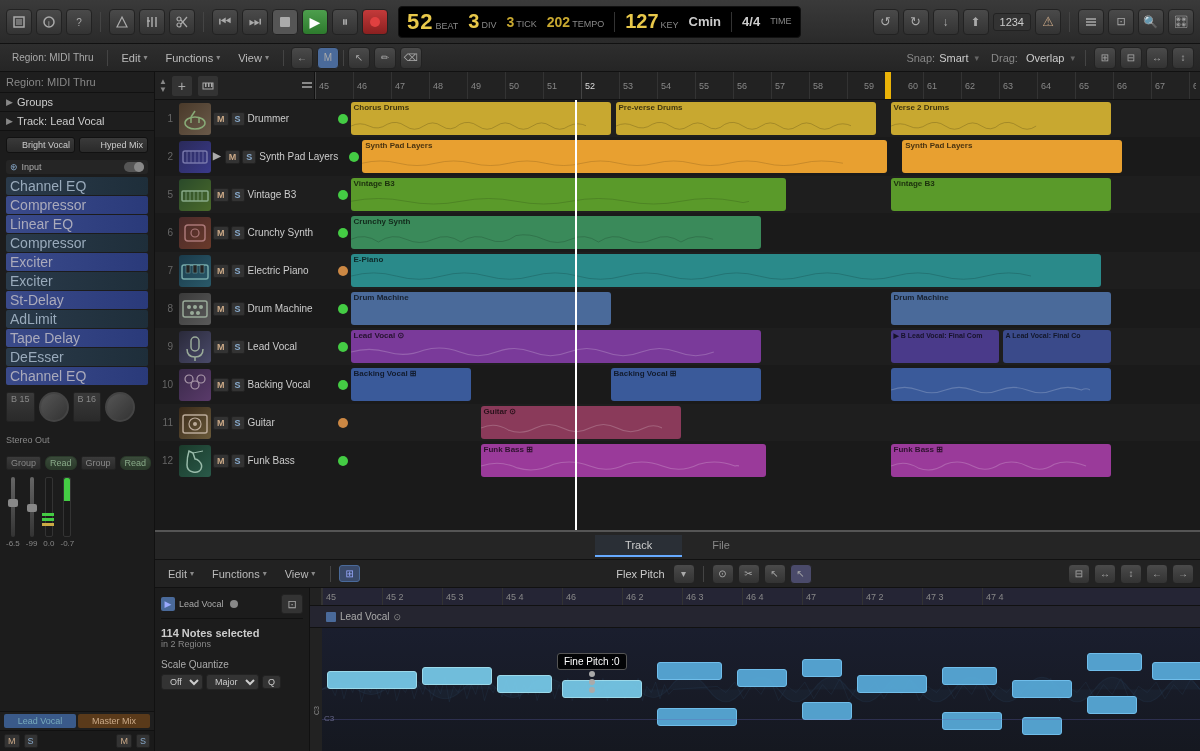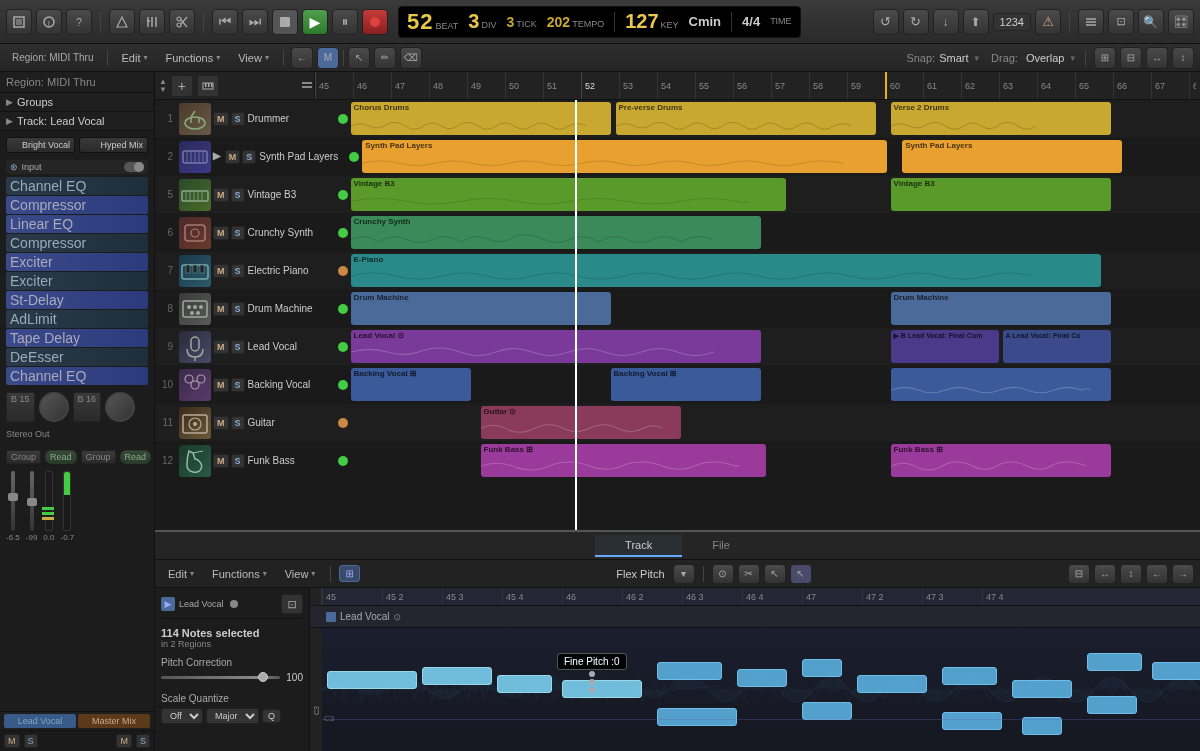--- a/index.html
+++ b/index.html
@@ -589,21 +589,21 @@
         <div class="plugin-item blue">Tape Delay</div>
         <div class="plugin-item">DeEsser</div>
         <div class="plugin-item blue">Channel EQ</div>
       </div>
       <div style="display:flex;gap:4px;margin-top:4px;">
         <div class="bus-btn">B 15</div>
         <div style="width:30px;height:30px;border-radius:50%;background:linear-gradient(135deg,#555,#333);border:2px solid #444;"></div>
         <div class="bus-btn">B 16</div>
         <div style="width:30px;height:30px;border-radius:50%;background:linear-gradient(135deg,#555,#333);border:2px solid #444;"></div>
       </div>
-      <div style="font-size:9px;color:#888;margin-top:4px;">Stereo Out</div>
+      <div style="font-size:9px;color:#888;margin-top:10px;">Stereo Out</div>
       <div style="display:flex;gap:4px;margin-top:8px;">
         <div class="bus-btn">Group</div>
         <div class="read-btn">Read</div>
         <div class="bus-btn">Group</div>
         <div class="read-btn">Read</div>
       </div>
 
       <div style="display:flex;gap:6px;margin-top:4px;align-items:flex-end;">
         <div style="display:flex;flex-direction:column;align-items:center;gap:2px;">
           <div style="width:4px;height:60px;background:linear-gradient(180deg,#666,#333);border-radius:2px;position:relative;">
@@ -684,22 +684,22 @@
             <div style="width:38px;flex-shrink:0;border-left:1px solid #333;padding-left:3px;height:100%;display:flex;align-items:center;">49</div>
             <div style="width:38px;flex-shrink:0;border-left:1px solid #333;padding-left:3px;height:100%;display:flex;align-items:center;">50</div>
             <div style="width:38px;flex-shrink:0;border-left:1px solid #333;padding-left:3px;height:100%;display:flex;align-items:center;">51</div>
             <div style="width:38px;flex-shrink:0;border-left:1px solid #444;padding-left:3px;height:100%;display:flex;align-items:center;color:#ddd;">52</div>
             <div style="width:38px;flex-shrink:0;border-left:1px solid #333;padding-left:3px;height:100%;display:flex;align-items:center;">53</div>
             <div style="width:38px;flex-shrink:0;border-left:1px solid #333;padding-left:3px;height:100%;display:flex;align-items:center;">54</div>
             <div style="width:38px;flex-shrink:0;border-left:1px solid #333;padding-left:3px;height:100%;display:flex;align-items:center;">55</div>
             <div style="width:38px;flex-shrink:0;border-left:1px solid #333;padding-left:3px;height:100%;display:flex;align-items:center;">56</div>
             <div style="width:38px;flex-shrink:0;border-left:1px solid #333;padding-left:3px;height:100%;display:flex;align-items:center;">57</div>
             <div style="width:38px;flex-shrink:0;border-left:1px solid #333;padding-left:3px;height:100%;display:flex;align-items:center;">58</div>
-            <div style="width:38px;flex-shrink:0;border-left:1px solid #333;padding-left:3px;height:100%;display:flex;align-items:center;">59</div>
-            <div style="width:38px;flex-shrink:0;border-left:2px solid #eab308;padding-left:3px;height:100%;display:flex;align-items:center;">60</div>
+            <div style="width:38px;flex-shrink:0;border-left:1px solid #333;padding-left:16px;height:100%;display:flex;align-items:center;">59</div>
+            <div style="width:38px;flex-shrink:0;border-left:6px solid #eab308;padding-left:17px;height:100%;display:flex;align-items:center;">60</div>
             <div style="width:38px;flex-shrink:0;border-left:1px solid #333;padding-left:3px;height:100%;display:flex;align-items:center;">61</div>
             <div style="width:38px;flex-shrink:0;border-left:1px solid #333;padding-left:3px;height:100%;display:flex;align-items:center;">62</div>
             <div style="width:38px;flex-shrink:0;border-left:1px solid #333;padding-left:3px;height:100%;display:flex;align-items:center;">63</div>
             <div style="width:38px;flex-shrink:0;border-left:1px solid #333;padding-left:3px;height:100%;display:flex;align-items:center;">64</div>
             <div style="width:38px;flex-shrink:0;border-left:1px solid #333;padding-left:3px;height:100%;display:flex;align-items:center;">65</div>
             <div style="width:38px;flex-shrink:0;border-left:1px solid #333;padding-left:3px;height:100%;display:flex;align-items:center;">66</div>
             <div style="width:38px;flex-shrink:0;border-left:1px solid #333;padding-left:3px;height:100%;display:flex;align-items:center;">67</div>
             <div style="width:38px;flex-shrink:0;border-left:1px solid #333;padding-left:3px;height:100%;display:flex;align-items:center;">68</div>
           </div>
         </div>
@@ -1053,29 +1053,20 @@
         <div class="editor-left">
           <div style="display:flex;align-items:center;gap:4px;border-bottom:1px solid #111;padding-bottom:4px;">
             <div style="width:14px;height:14px;background:#4a6a9a;border-radius:2px;display:flex;align-items:center;justify-content:center;font-size:9px;color:#9af;cursor:pointer;">▶</div>
             <span style="font-size:9px;color:#aaa;">Lead Vocal</span>
             <div style="width:8px;height:8px;border-radius:50%;background:#888;margin-left:2px;"></div>
             <div style="margin-left:auto;width:22px;height:20px;background:#333;border:1px solid #222;border-radius:3px;display:flex;align-items:center;justify-content:center;cursor:pointer;font-size:11px;color:#aaa;">⊡</div>
           </div>
           <div style="margin-top:4px;">
             <div class="note-count">114 Notes selected</div>
             <div class="note-sub">in 2 Regions</div>
-          </div>
-          <div class="pitch-section">
-            <div class="pitch-label">Pitch Correction</div>
-            <div class="pitch-slider">
-              <div style="flex:1;height:3px;background:linear-gradient(90deg,#555 0%,#888 80%,#555 100%);border-radius:2px;position:relative;">
-                <div style="position:absolute;right:10%;top:-4px;width:10px;height:10px;background:#aaa;border-radius:50%;border:1px solid #ccc;"></div>
-              </div>
-              <span class="slider-value">100</span>
-            </div>
           </div>
           <div class="scale-section">
             <div class="scale-label">Scale Quantize</div>
             <div class="scale-row">
               <select class="scale-select">
                 <option>Off</option>
               </select>
               <select class="scale-select">
                 <option>Major</option>
               </select>

